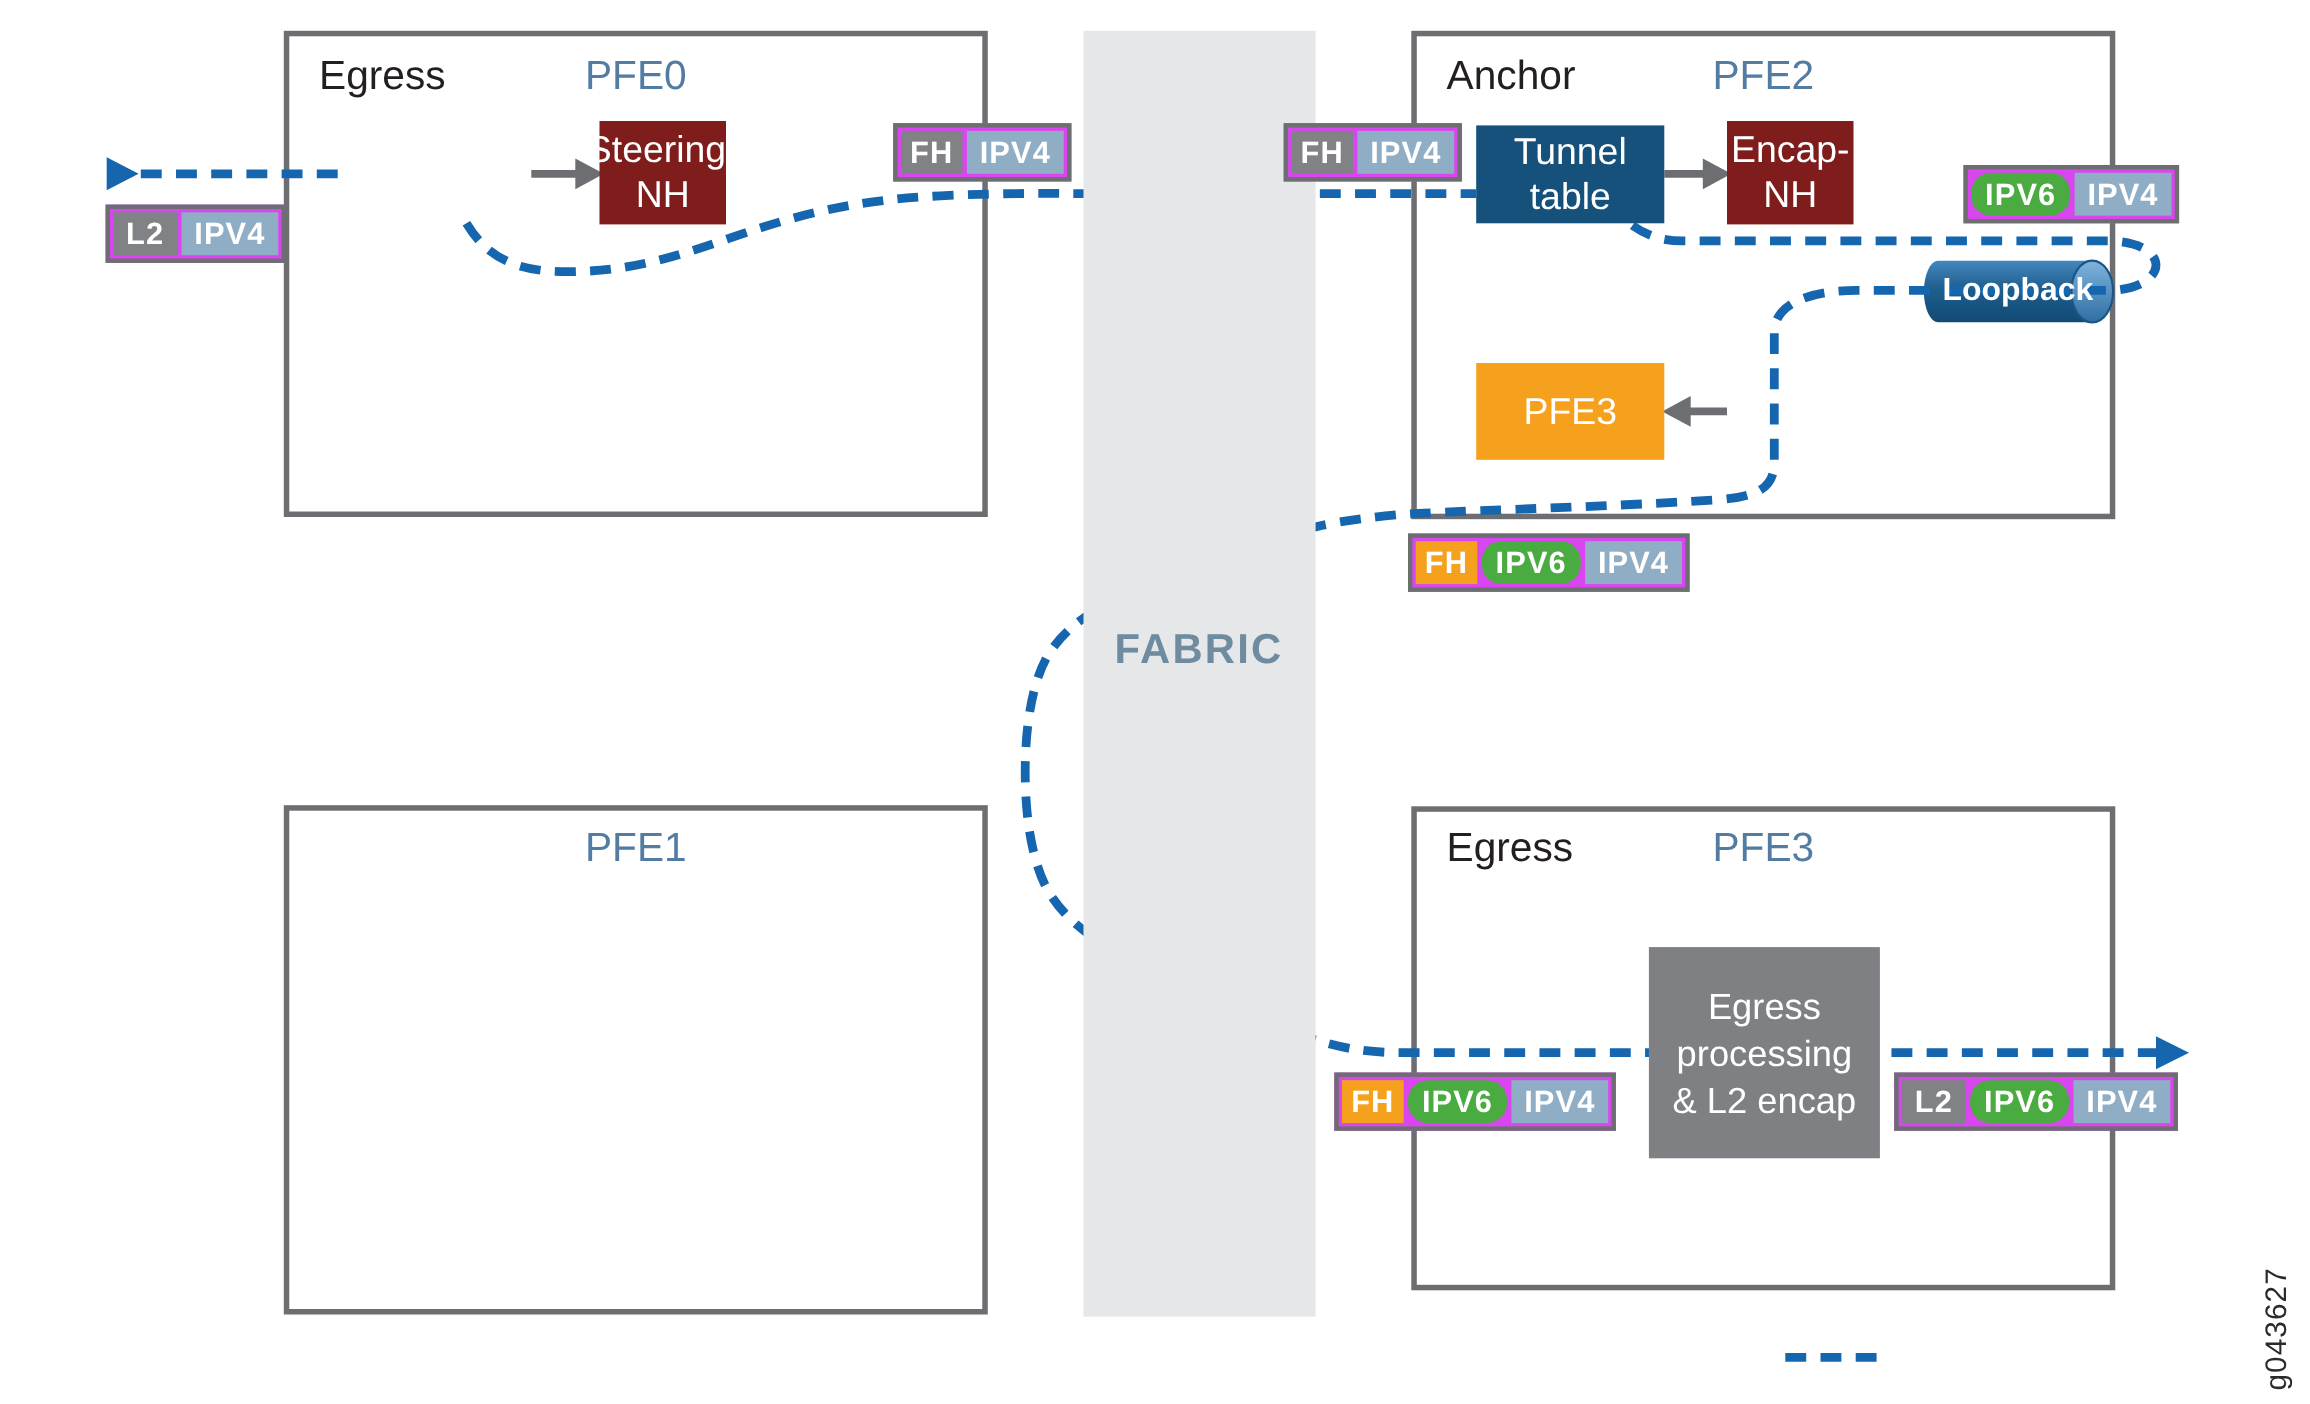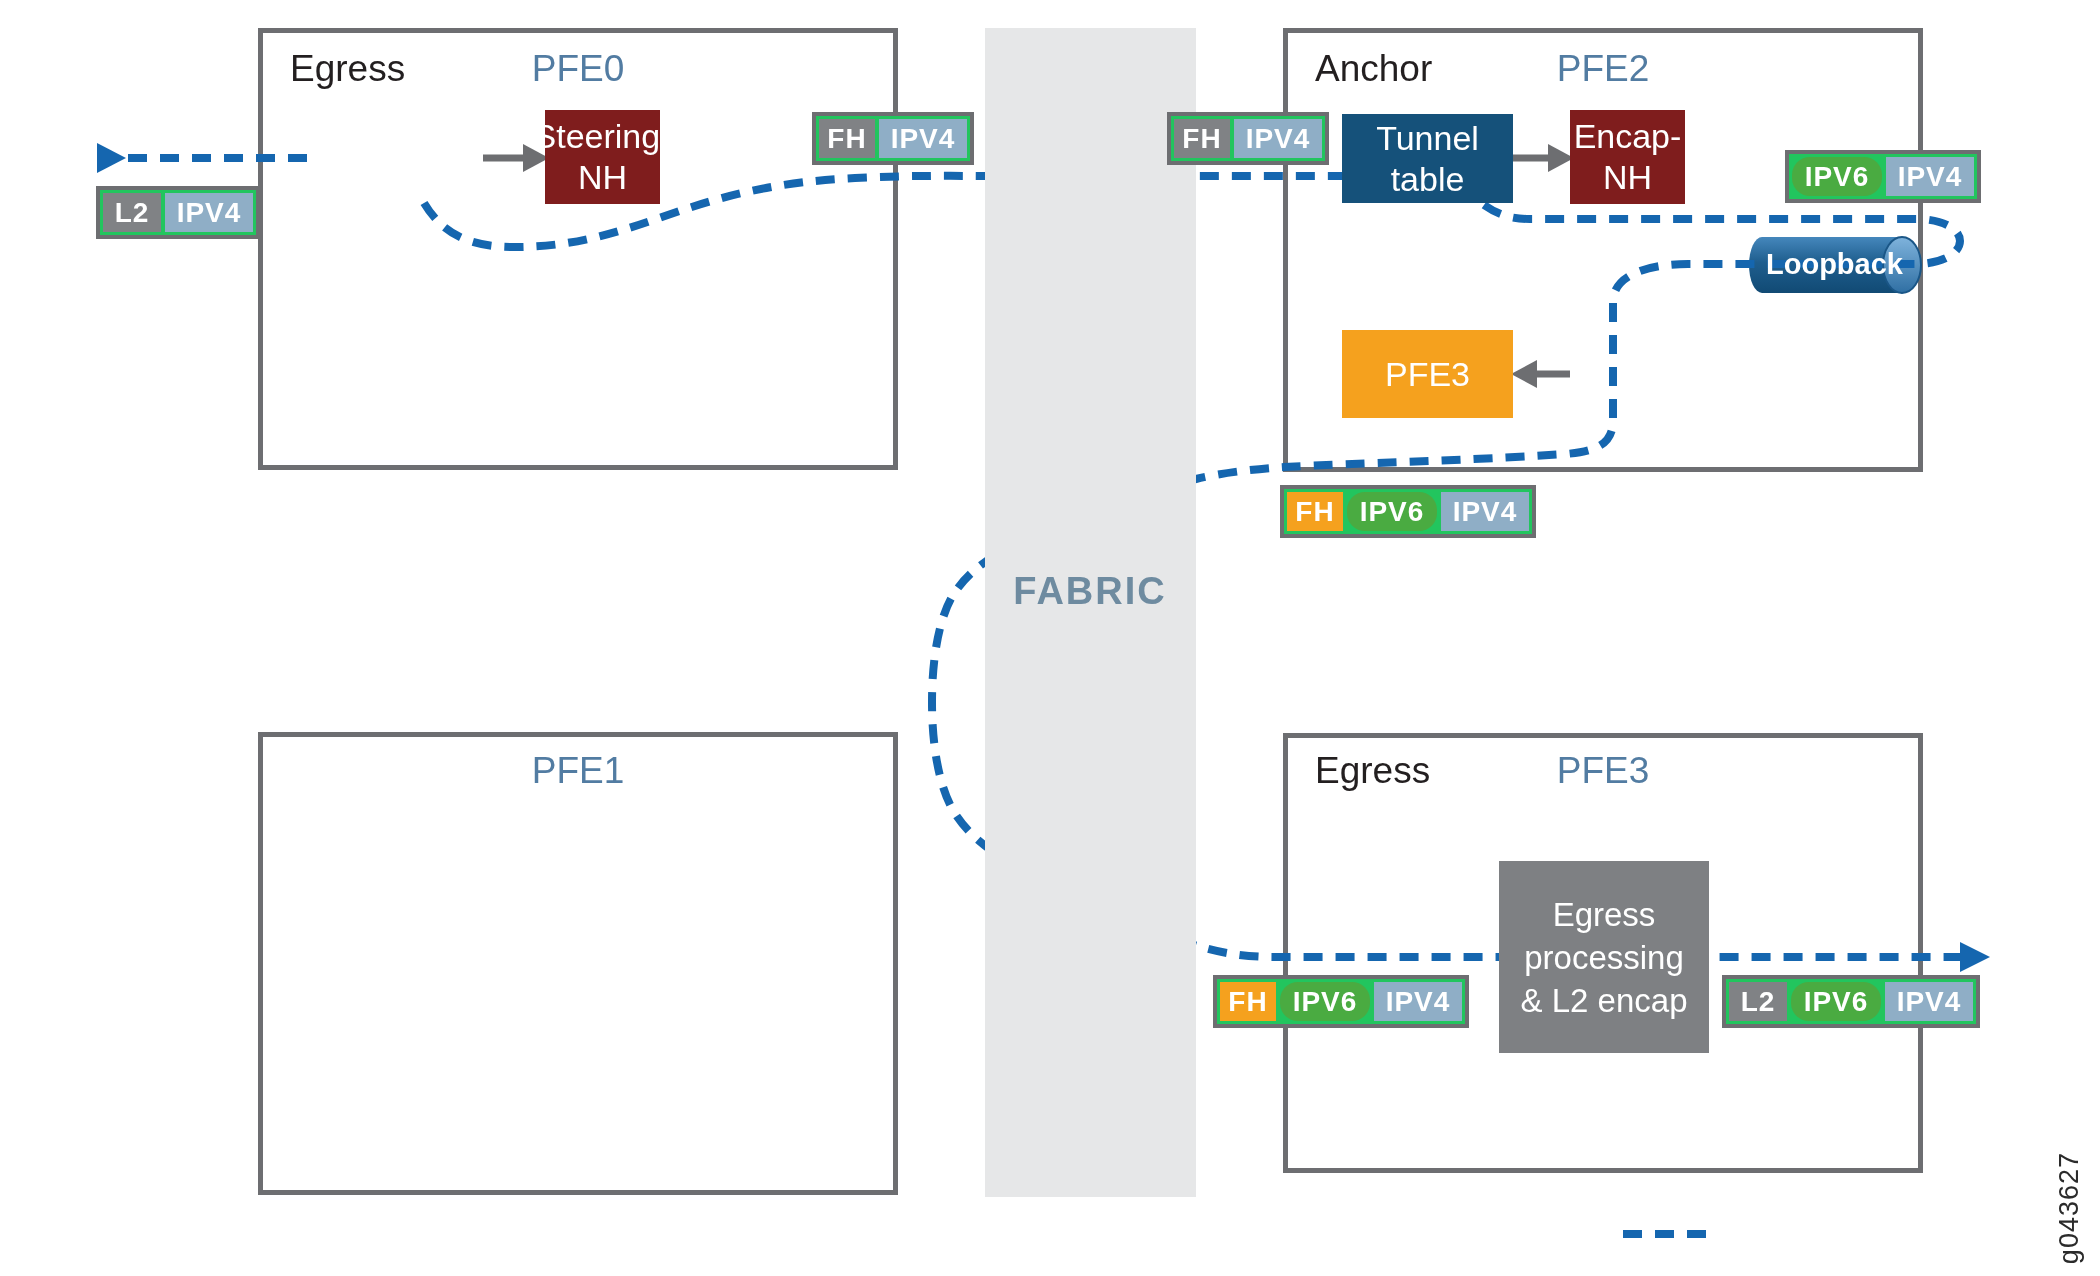--- a/index.html
+++ b/index.html
@@ -26,21 +26,21 @@
   
   .node{position:absolute;color:#fff;display:flex;flex-direction:column;align-items:center;
     justify-content:center;text-align:center;font-size:34px;line-height:41px;z-index:5;box-sizing:border-box;}
   .node.blue{background:#89A8C0;}
   .node.green{background:#7f1d1d;}
   .node.darkblue{background:#15517A;}
   .node.orange{background:#F5A11E;}
   .node.gray{background:#7E8083;}
 
   
-  .chip-group{position:absolute;display:inline-flex;gap:4px;padding:3px;background:#22c55e;
+  .chip-group{position:absolute;display:inline-flex;gap:4px;padding:3px;background:#d946ef;
     border:4px solid #6D6E71;z-index:6;}
   .chip{height:39px;line-height:39px;text-align:center;color:#fff;font-size:28px;
     font-weight:600;letter-spacing:1px;}
   .chip.gray{background:#808285;}
   .chip.blue{background:#8FAEC6;}
   .chip.green{background:#4AAB41;border-radius:18px;}
   .chip.orange{background:#F5A11E;}
   .w-l2{width:58px;} .w-fh{width:56px;} .w-ipv4{width:88px;} .w-ipv6{width:90px;}
 
   .loopback-label{position:absolute;left:1766px;top:248px;color:#fff;font-size:29px;

